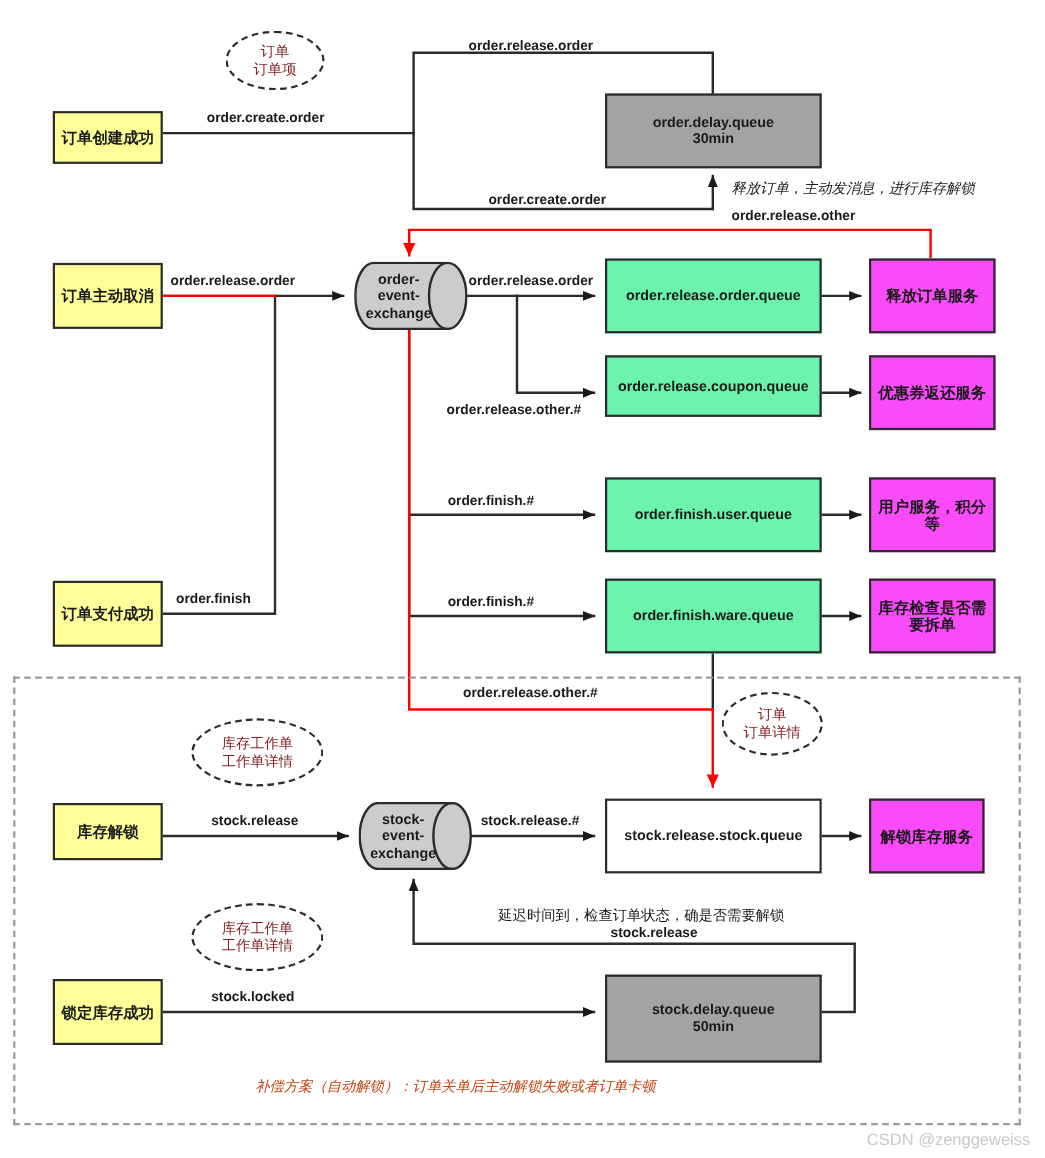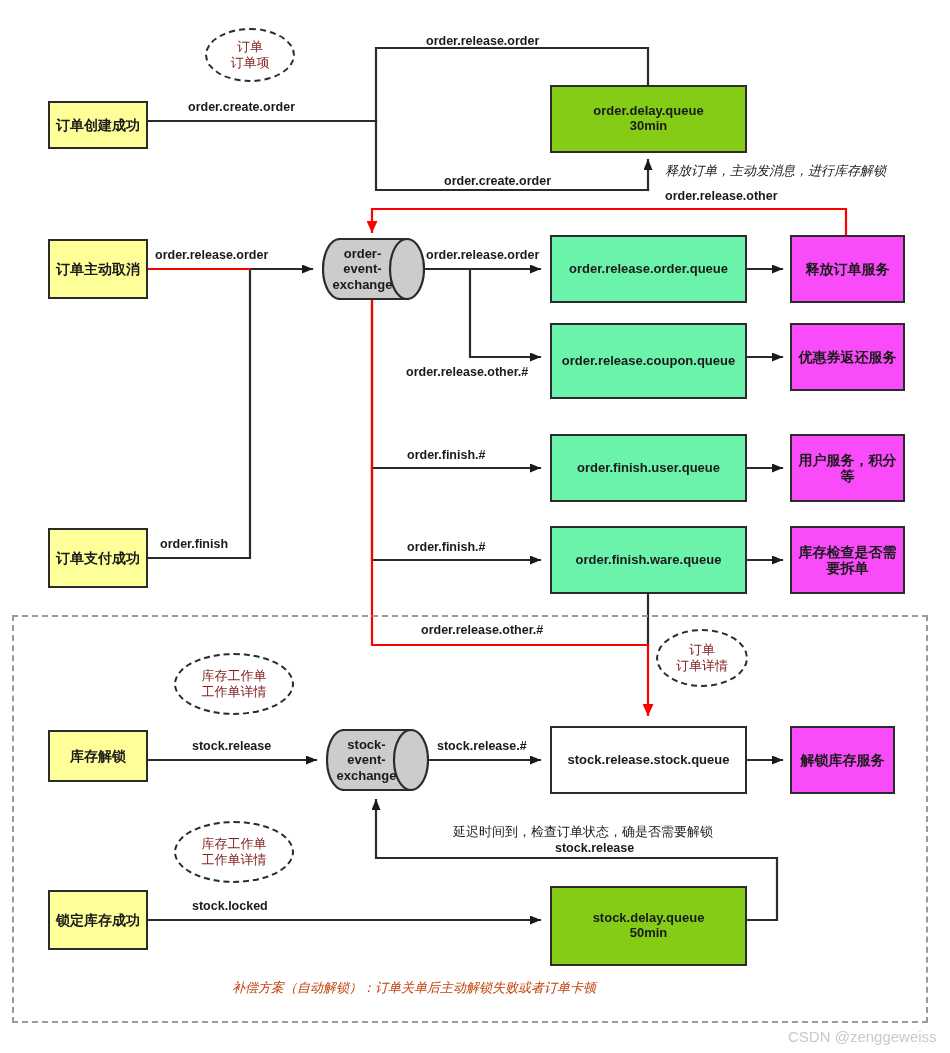--- a/index.html
+++ b/index.html
@@ -29,21 +29,21 @@
     display: flex;
     align-items: center;
     justify-content: center;
     text-align: center;
     border: 2px solid #2b2b2b;
     font-weight: bold;
     line-height: 1.15;
     z-index: 3;
   }
   .node-yellow { background: #ffff99; color: #1a1a1a; font-size: 14px; }
-  .node-red    { background: #84cc16; color: #1a1a1a; font-size: 13px; }
+  .node-red    { background: #a3a3a3; color: #1a1a1a; font-size: 13px; }
   .node-green  { background: #6bf2ab; color: #1a1a1a; font-size: 13px; }
   .node-magenta{ background: #f94bf9; color: #1a1a1a; font-size: 14px; }
   .node-white  { background: #ffffff; color: #1a1a1a; font-size: 13px; }
 
   .edge-label {
     position: absolute;
     font-size: 12.5px;
     font-weight: bold;
     color: #1a1a1a;
     white-space: nowrap;
@@ -246,21 +246,21 @@
         <span class="stack-line">event-</span>
         <span class="stack-line">exchange</span>
       </div>
     </div>
   </div>
 
   <div class="node node-green" style="left:550px; top:235px; width:197px; height:68px;">
     <span>order.release.order.queue</span>
   </div>
 
-  <div class="node node-green" style="left:550px; top:323px; width:197px; height:76px; padding:0 8px;">
+  <div class="node node-green" style="left:550px; top:323px; width:197px; height:56px; padding:0 8px;">
     <span>order.release.coupon.queue</span>
   </div>
 
   <div class="node node-green" style="left:550px; top:526px; width:197px; height:68px;">
     <span>order.finish.ware.queue</span>
   </div>
 
   <div class="node node-green" style="left:550px; top:434px; width:197px; height:68px;">
     <span>order.finish.user.queue</span>
   </div>

